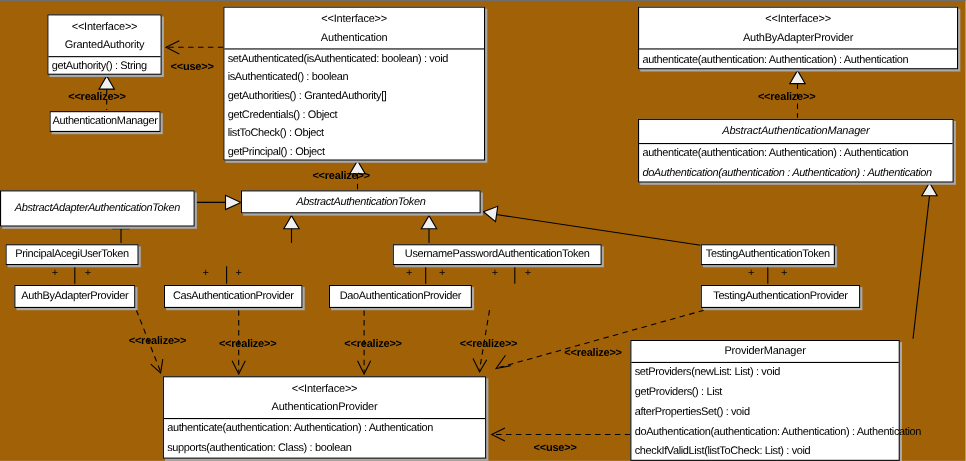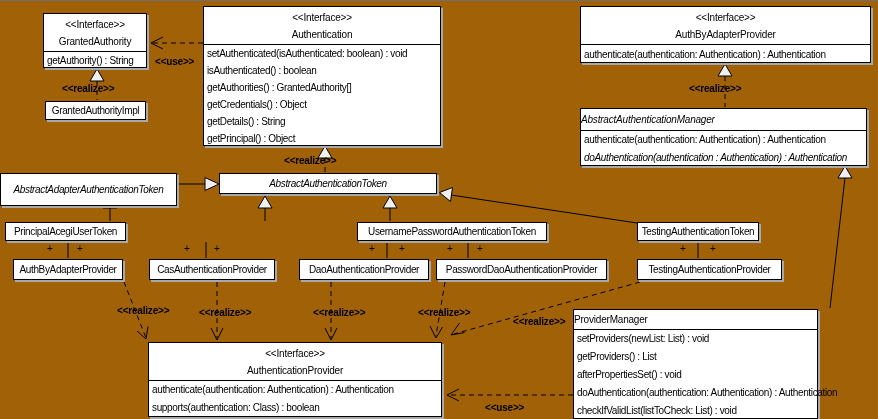--- a/index.html
+++ b/index.html
@@ -12,21 +12,21 @@
   .s{stroke:#000;stroke-width:1;fill:none;}
   .d{stroke:#000;stroke-width:1;fill:none;stroke-dasharray:5,4;}
   .o{stroke:#000;stroke-width:1;fill:none;}
   .t{stroke:#000;stroke-width:1;fill:#f0f0f0;}
   .cls{
     position:absolute;z-index:2;background:#fff;border:1px solid #000;
     box-shadow:2px 2px 0 #a9a9a9;box-sizing:border-box;
   }
   .hdr{box-sizing:border-box;height:38px;padding-top:2px;border-bottom:1px solid #000;text-align:center;}
   .st,.nm{height:17px;line-height:17px;font-size:10px;letter-spacing:-0.2px;}
-  .hdr1{box-sizing:border-box;height:22px;line-height:21px;border-bottom:1px solid #000;font-size:10px;letter-spacing:-0.2px;}
+  .hdr1{box-sizing:border-box;height:22px;line-height:21px;border-bottom:1px solid #000;text-align:center;font-size:10px;letter-spacing:-0.2px;}
   .m{height:17px;line-height:17px;font-size:10px;letter-spacing:-0.35px;padding-left:3px;white-space:nowrap;overflow:visible;}
   .m18{height:18px;line-height:18px;}
   .single{display:flex;align-items:center;justify-content:center;font-size:10px;letter-spacing:-0.35px;white-space:nowrap;}
   .it{font-style:italic;}
   .lbl{position:absolute;z-index:3;font-size:10px;letter-spacing:-0.2px;white-space:nowrap;font-weight:bold;}
   .plus{position:absolute;z-index:3;font-size:10px;line-height:10px;}
 </style>
 </head>
 <body>
 
@@ -87,33 +87,33 @@
 
   <div class="cls" style="left:43px;top:12px;width:104px;height:55px">
     <div class="hdr">
       <div class="st">&lt;&lt;Interface&gt;&gt;</div>
       <div class="nm">GrantedAuthority</div>
     </div>
     <div class="m">getAuthority() : String</div>
   </div>
 
   <div class="cls single" style="left:45px;top:100px;width:101px;height:19px">
-    <span>GrantedAuthorityImpl</span>
+    <span>AuthenticationManager</span>
   </div>
 
   <div class="cls" style="left:203px;top:5px;width:238px;height:140px">
     <div class="hdr">
       <div class="st">&lt;&lt;Interface&gt;&gt;</div>
       <div class="nm">Authentication</div>
     </div>
     <div class="m">setAuthenticated(isAuthenticated: boolean) : void</div>
     <div class="m">isAuthenticated() : boolean</div>
     <div class="m">getAuthorities() : GrantedAuthority[]</div>
     <div class="m">getCredentials() : Object</div>
-    <div class="m">getDetails() : String</div>
+    <div class="m">listToCheck() : Object</div>
     <div class="m">getPrincipal() : Object</div>
   </div>
 
   <div class="cls" style="left:580px;top:5px;width:291px;height:57px">
     <div class="hdr">
       <div class="st">&lt;&lt;Interface&gt;&gt;</div>
       <div class="nm">AuthByAdapterProvider</div>
     </div>
     <div class="m" style="padding-top:1px">authenticate(authentication: Authentication) : Authentication</div>
   </div>
@@ -143,23 +143,20 @@
   </div>
 
   <div class="cls single" style="left:13px;top:258px;width:110px;height:21px">
     <span>AuthByAdapterProvider</span>
   </div>
   <div class="cls single" style="left:149px;top:258px;width:126px;height:21px">
     <span>CasAuthenticationProvider</span>
   </div>
   <div class="cls single" style="left:299px;top:258px;width:130px;height:21px">
     <span>DaoAuthenticationProvider</span>
-  </div>
-  <div class="cls single" style="left:436px;top:258px;width:171px;height:21px">
-    <span>PasswordDaoAuthenticationProvider</span>
   </div>
   <div class="cls single" style="left:637px;top:258px;width:145px;height:21px">
     <span>TestingAuthenticationProvider</span>
   </div>
 
   <div class="cls" style="left:148px;top:341px;width:294px;height:75px">
     <div class="hdr">
       <div class="st">&lt;&lt;Interface&gt;&gt;</div>
       <div class="nm">AuthenticationProvider</div>
     </div>

